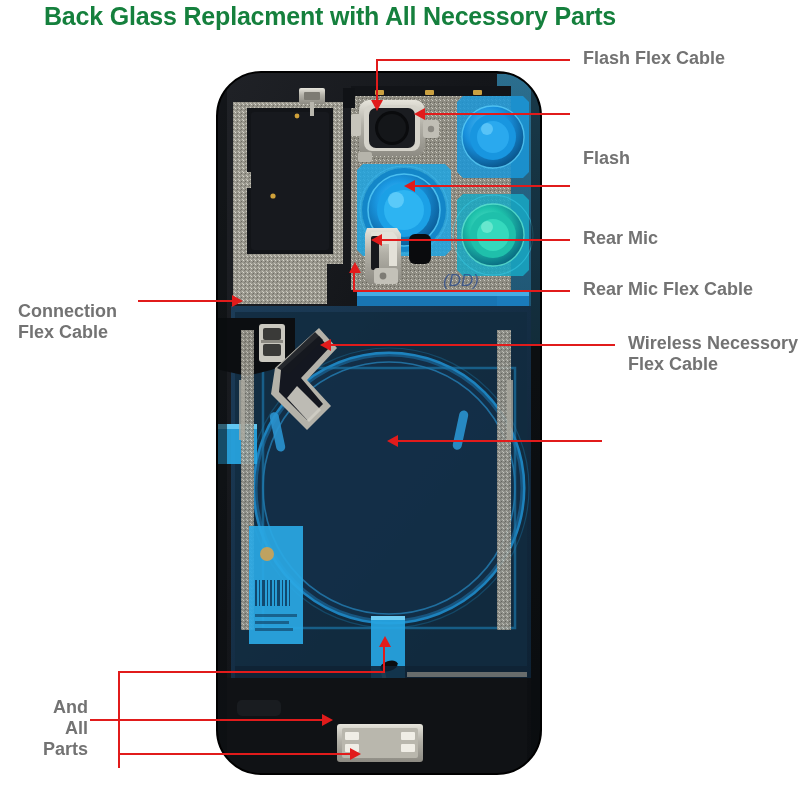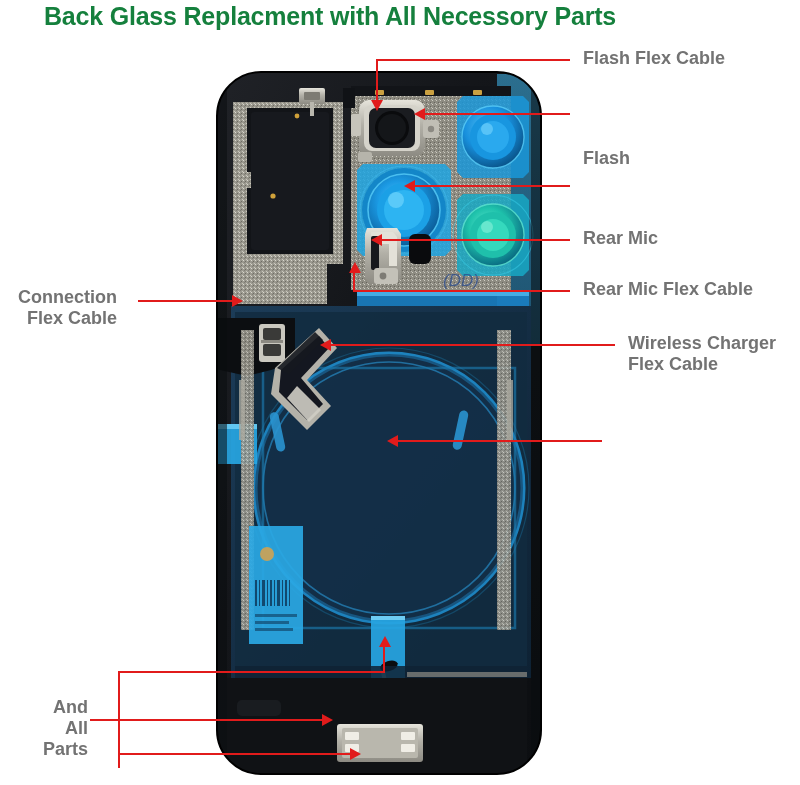--- a/index.html
+++ b/index.html
@@ -365,23 +365,23 @@
 
   <div class="label" style="left:583px; top:48px;">Flash Flex Cable</div>
 
   <div class="label" style="left:583px; top:103px;margin-top:45px;">Flash</div>
 
 
   <div class="label" style="left:583px; top:228px;">Rear Mic</div>
 
   <div class="label" style="left:583px; top:279px;text-align:right;">Rear Mic Flex Cable</div>
 
-  <div class="label" style="left:628px; top:333px;">Wireless Charger
+  <div class="label" style="left:628px; top:333px;">Wireless Necessory
 Flex Cable</div>
 
 
-  <div class="label" style="left:18px; top:287px;text-align:right;">Connection
+  <div class="label" style="left:18px; top:301px;">Connection
 Flex Cable</div>
 
   <div class="label" style="left:26px; top:697px; text-align:right; width:62px;">And
 All Parts</div>
 
 </div>
 
 </body></html>

